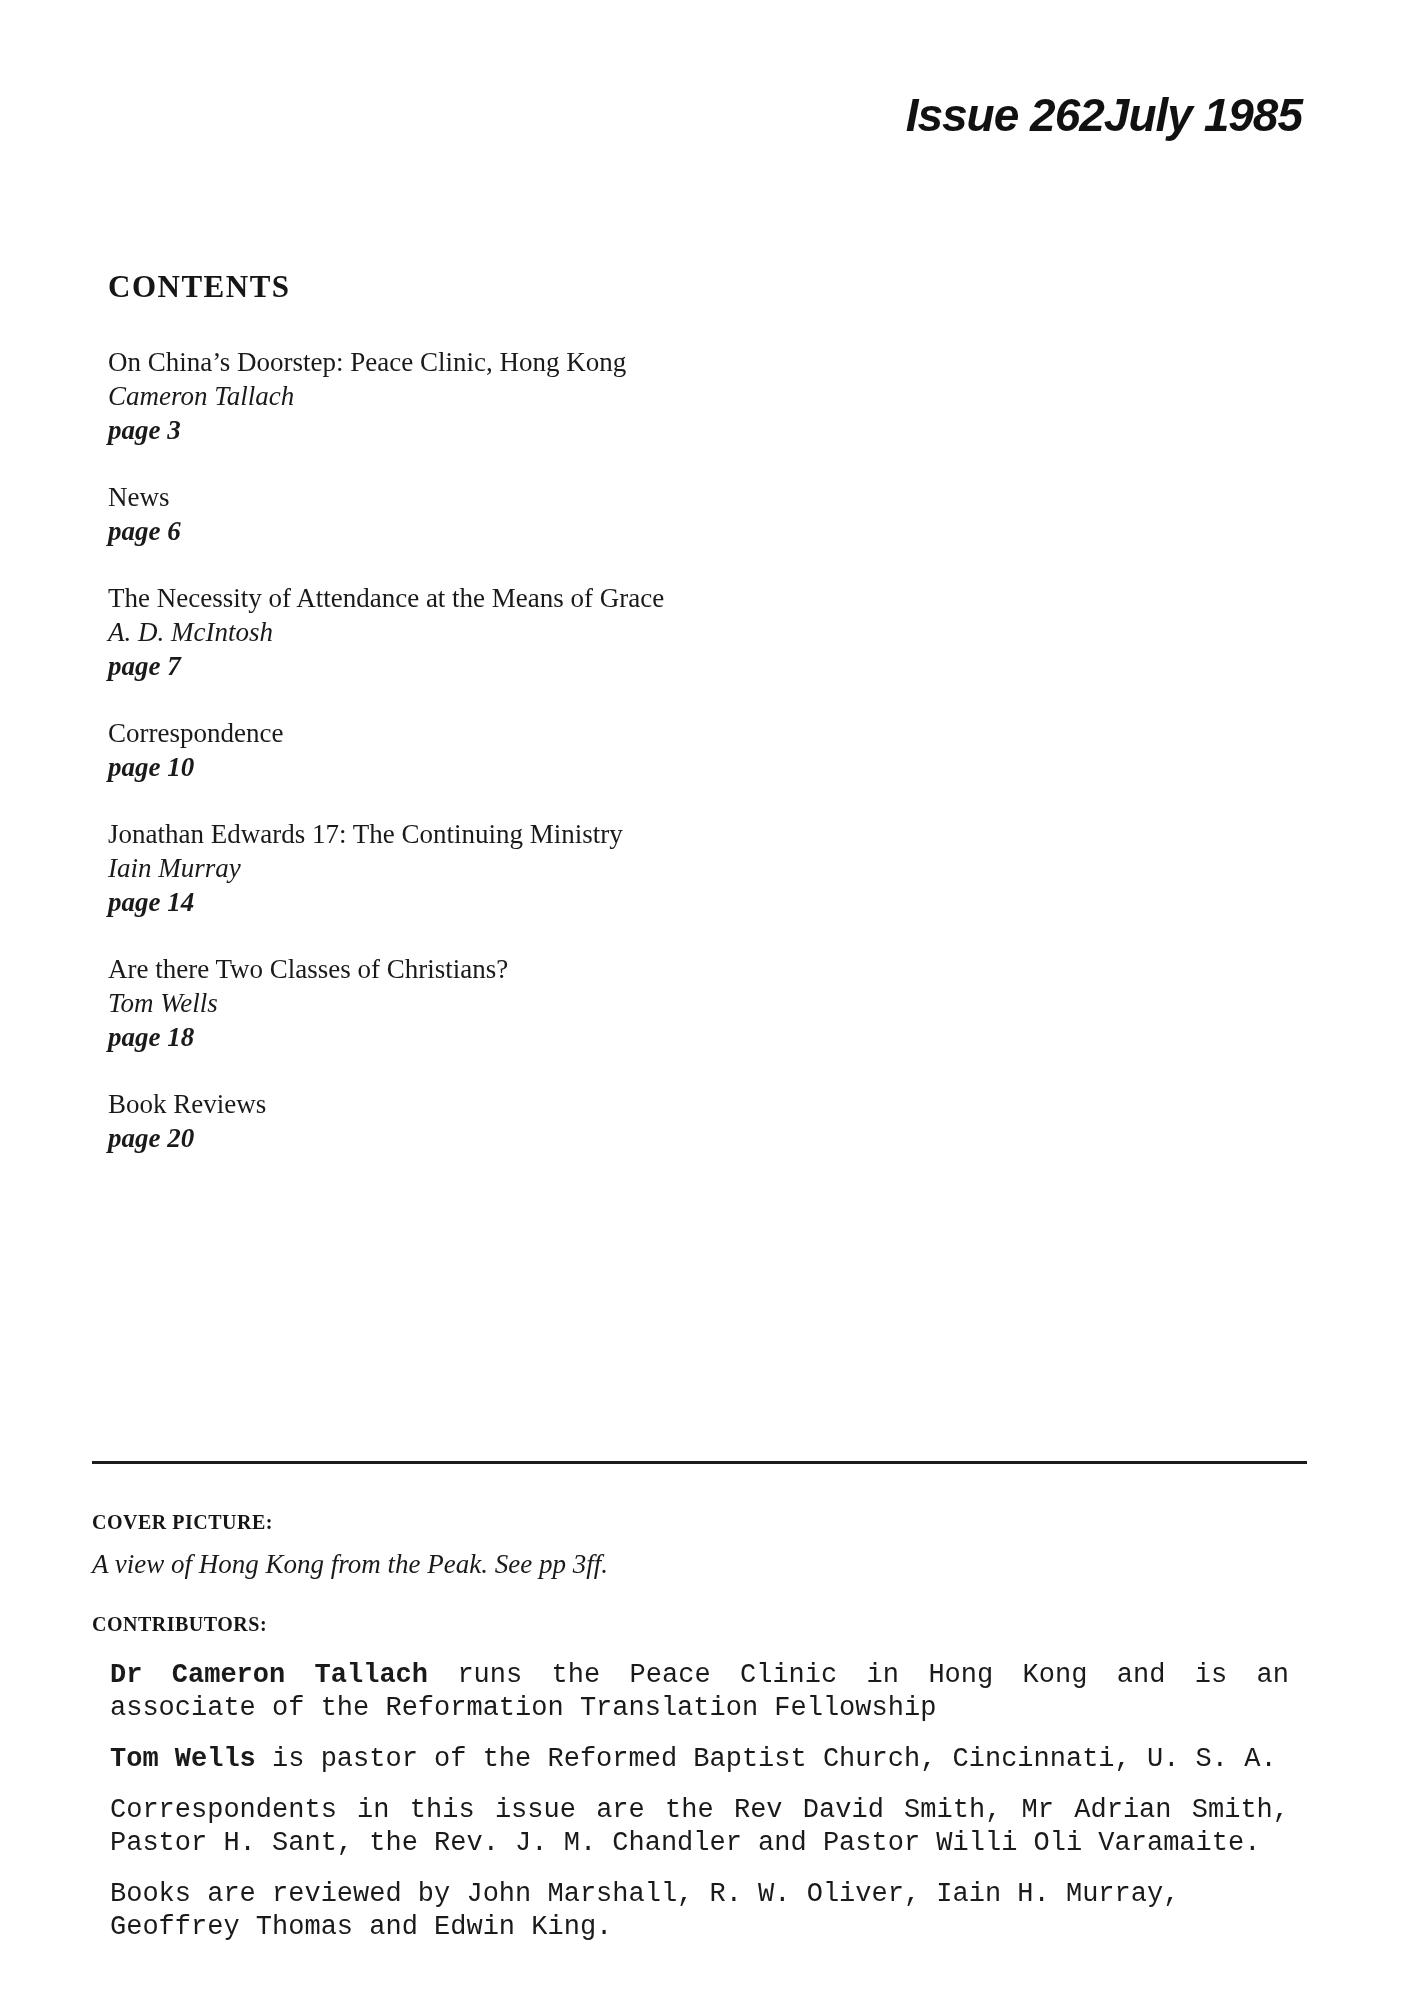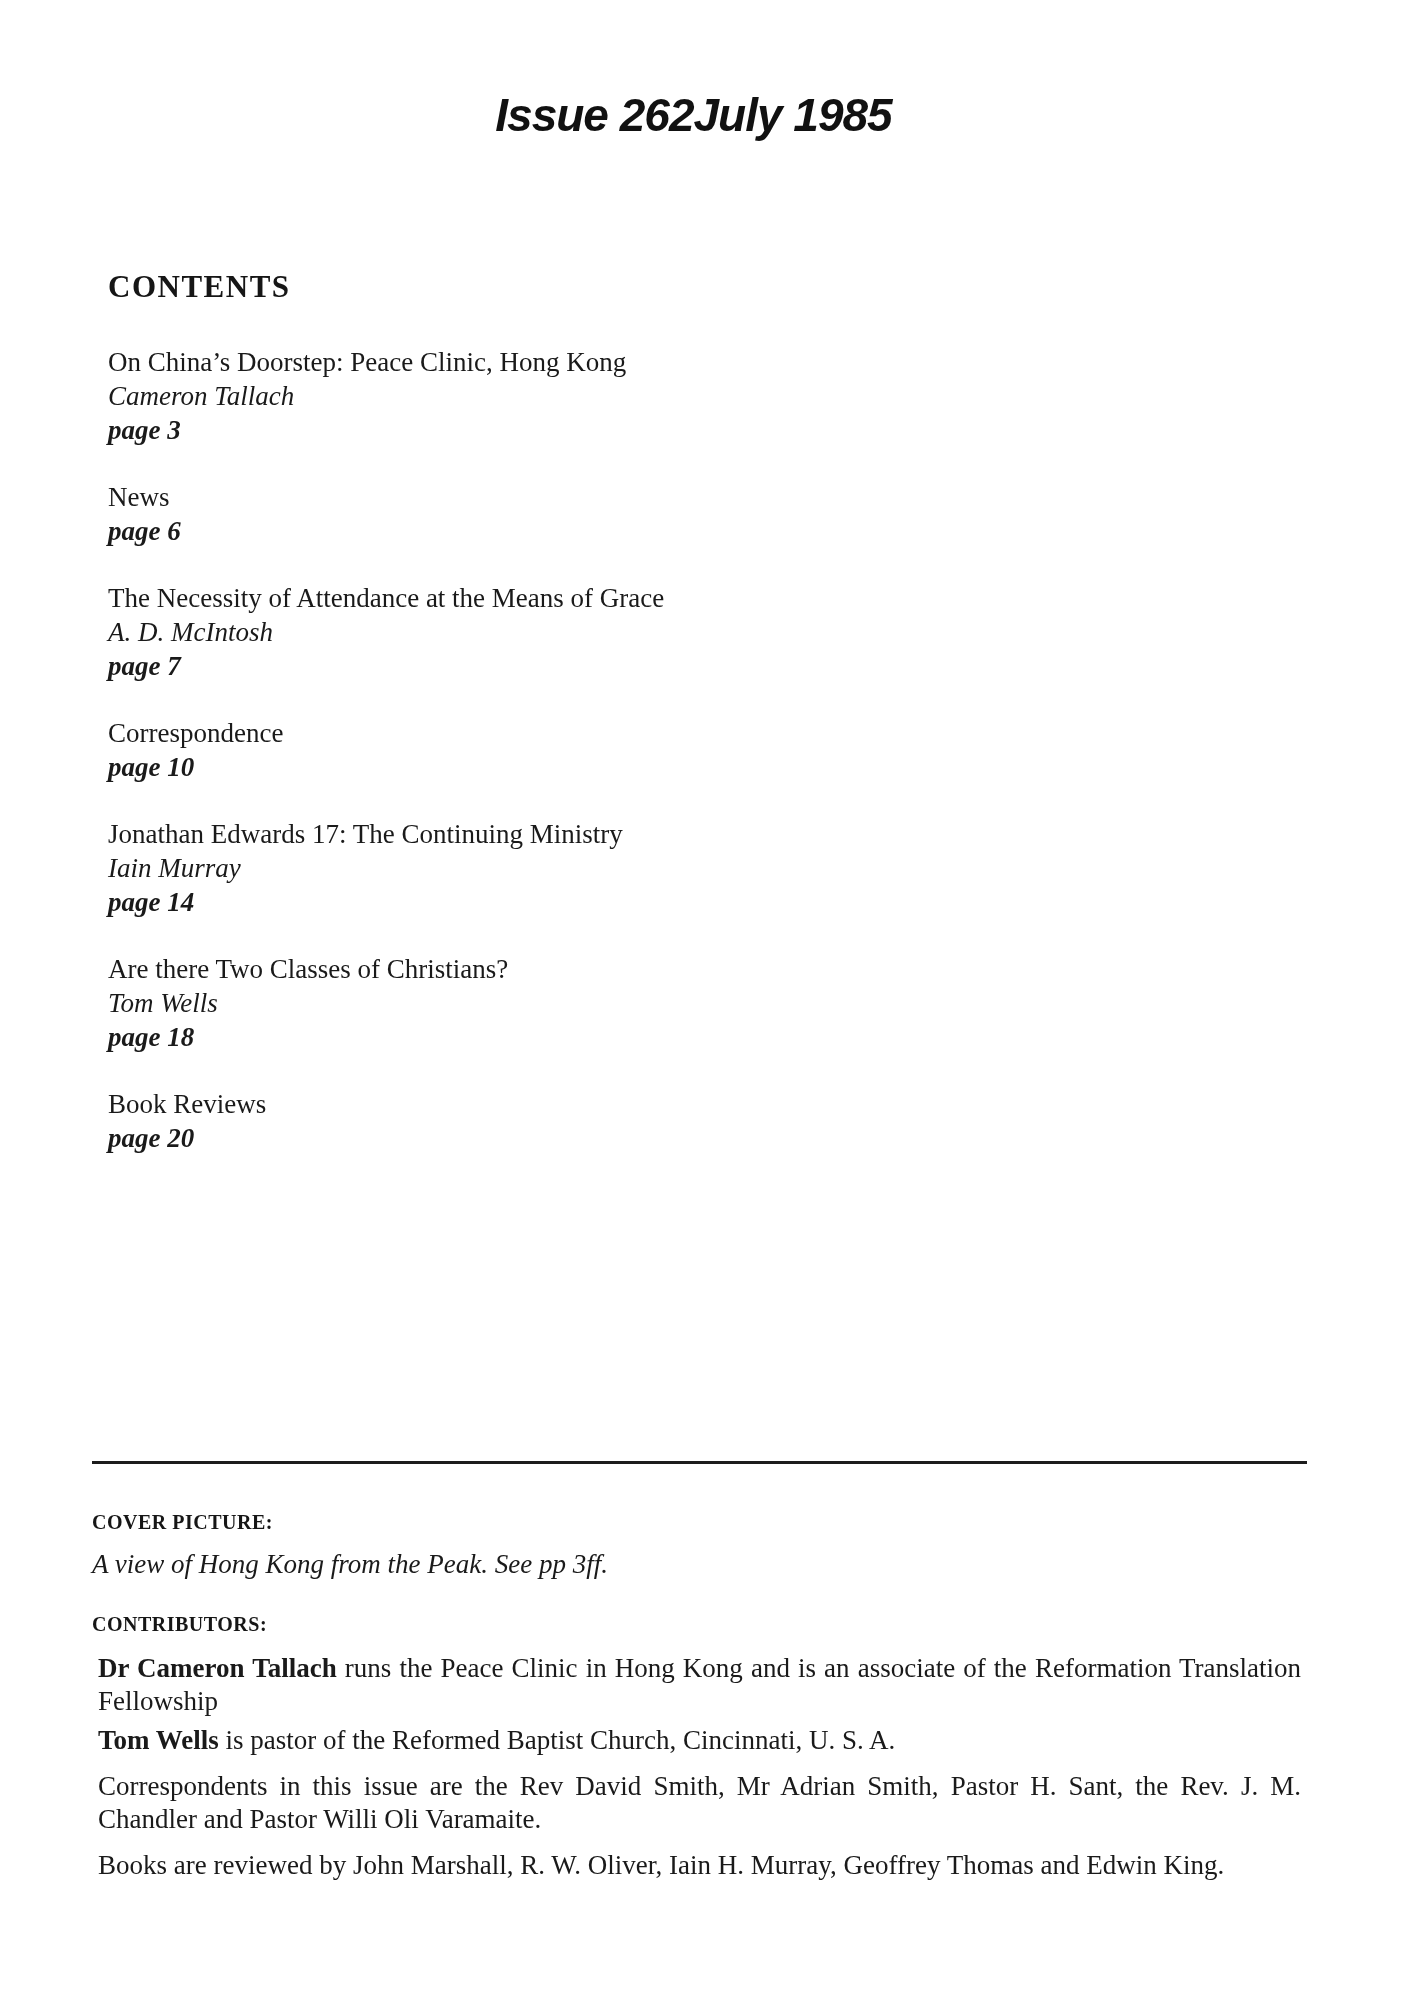--- a/index.html
+++ b/index.html
@@ -18,21 +18,21 @@
     font-family: "Liberation Serif", serif;
   }
 
   
   .masthead {
     position: absolute;
     top: 88px;
     left: 85px;
     right: 112px;
     display: flex;
-    justify-content: center;
+    justify-content: flex-end;
     align-items: baseline;
     font-family: "Liberation Sans", sans-serif;
     font-weight: bold;
     font-style: italic;
     font-size: 46px;
     letter-spacing: -1px;
     color: #111111;
     white-space: nowrap;
   }
 
@@ -87,21 +87,21 @@
     font-size: 20px;
     font-weight: bold;
     letter-spacing: 0.5px;
     color: #161616;
   }
   .cover-caption {
     margin: 0 0 27px 0;
     font-style: italic;
   }
   .contributors-heading { margin-bottom: 11px; }
-  .para { margin: 6px; }
+  .para { margin: 18px; font-family: Liberation Mono, monospace; }
   .para.gap { margin-top: 13px; }
   .just {
     text-align: justify;
     text-justify: inter-word;
   }
   .lead-bold { font-weight: bold; }
 </style>
 </head>
 <body>
 

